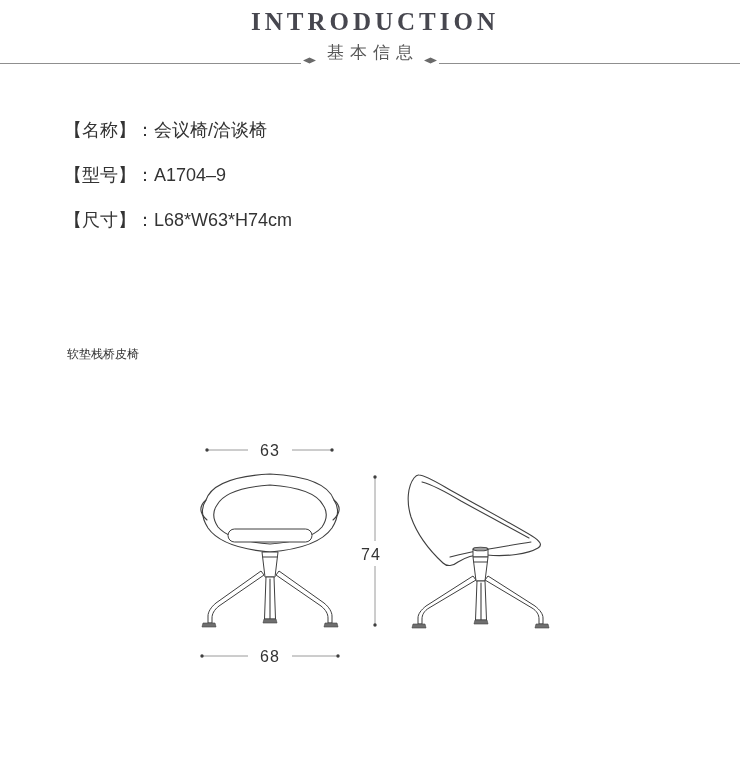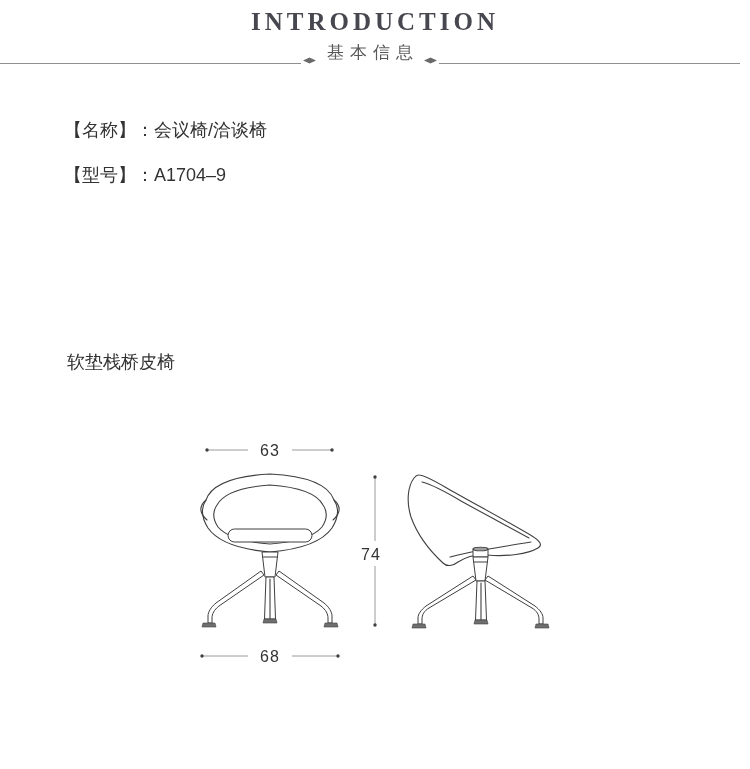--- a/index.html
+++ b/index.html
@@ -51,23 +51,22 @@
   }
   .specs li{
     font-size:18px;
     line-height:25px;
     margin-bottom:20px;
     color:var(--body_color);
     white-space:nowrap;
   }
   .note{
     position:absolute;left:67px;top:345px;
-    font-size:18px;line-height:18px;
+    font-size:12px;line-height:18px;
     color:var(--body_color);
-    margin-top:8px;
   }
   .diagram{position:absolute;left:170px;top:430px;}
   .outline{fill:none;stroke:var(--drawing_color);stroke-width:1.1;stroke-linejoin:round;stroke-linecap:round;}
   .solidpart{fill:#ffffff;stroke:var(--drawing_color);stroke-width:1;stroke-linejoin:round;}
   .foot{fill:var(--foot_color);stroke:var(--drawing_color);stroke-width:.6;}
   .dimline{stroke:var(--dim_line_color);stroke-width:1;}
   .dimdot{fill:var(--drawing_color);}
   .dimtext{
     fill:var(--body_color);
     font-family:"Liberation Sans","DejaVu Sans",sans-serif;
@@ -89,20 +88,21 @@
     <span class="subtitle">基本信息</span>
     <svg class="diamond right" width="13" height="7" viewBox="0 0 13 7">
       <polygon points="0,3.5 6.5,0.5 13,3.5 6.5,6.5" fill="#6a6a6a"></polygon>
     </svg>
     <span class="rule"></span>
   </div>
 
   <ul class="specs">
     <li>【名称】：会议椅/洽谈椅</li>
     <li>【型号】：A1704–9</li>
+    <li>【尺寸】：L68*W63*H74cm</li>
   </ul>
 
   <div class="note">软垫栈桥皮椅</div>
 
   <svg class="diagram" width="410" height="250" viewBox="170 430 410 250">
 
     <g>
       <line class="dimline" x1="207" y1="450" x2="248" y2="450"></line>
       <line class="dimline" x1="292" y1="450" x2="332" y2="450"></line>
       <circle class="dimdot" cx="207" cy="450" r="1.7"></circle>

